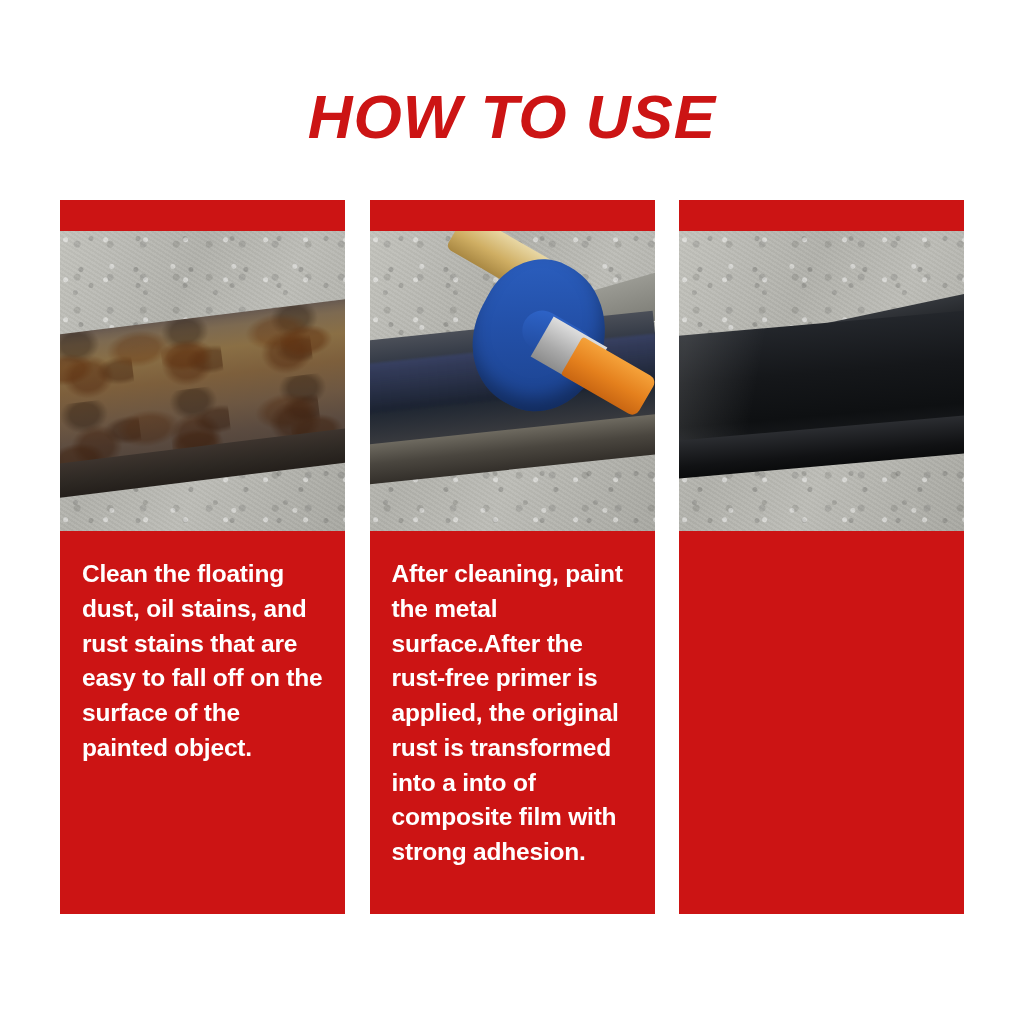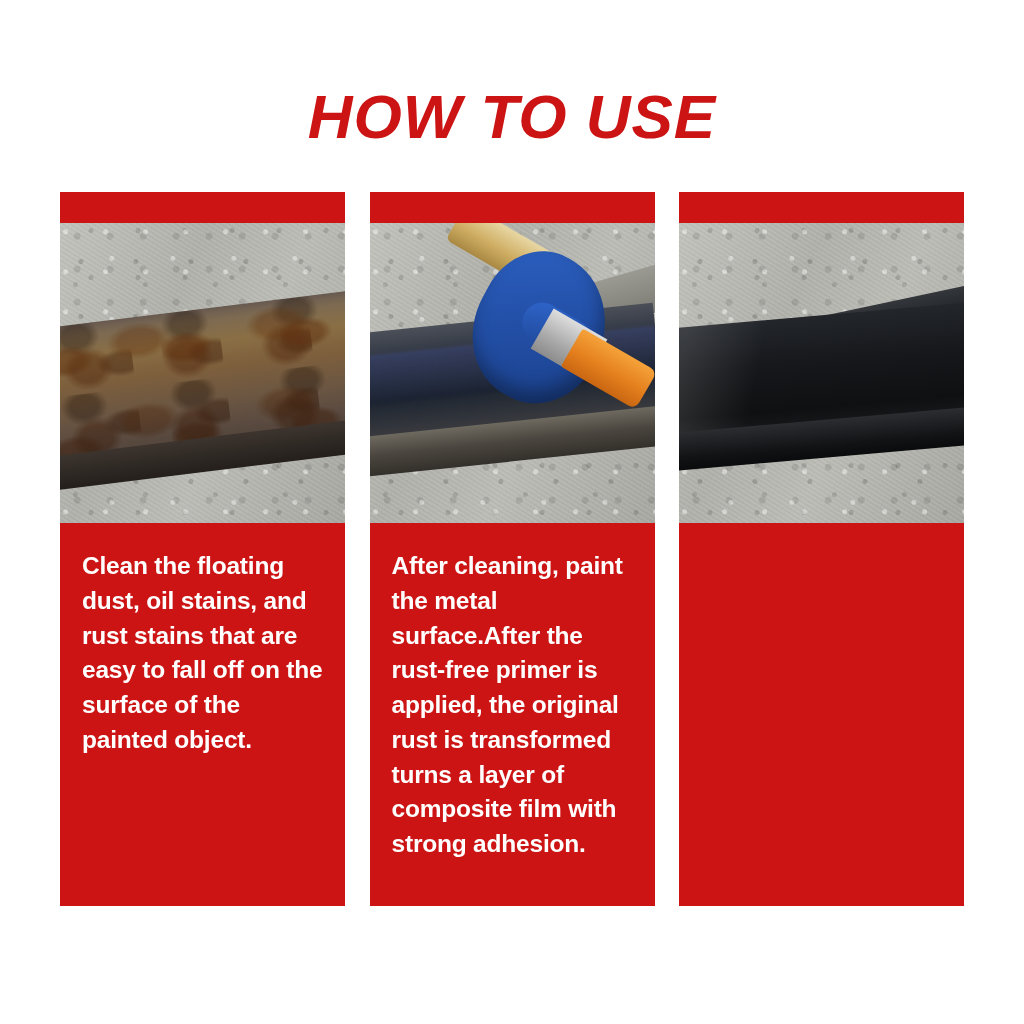--- a/index.html
+++ b/index.html
@@ -34,21 +34,21 @@
     font-weight: bold;
     font-style: italic;
     letter-spacing: 1px;
     color: #cc1414;
     font-family: "Liberation Sans", sans-serif;
     line-height: 1;
   }
 
   .columns {
     position: absolute;
-    top: 192px;
+    top: 200px;
     left: 60px;
     width: 904px;
     display: flex;
     justify-content: space-between;
   }
 
   .card {
     width: 285px;
     background: #cc1414;
     display: flex;
@@ -287,21 +287,21 @@
         <div class="concrete"></div>
         <div class="beam-flange"></div>
         <div class="beam-channel"></div>
         <div class="beam-channel-lip"></div>
         <div class="brush-handle"></div>
         <div class="glove"></div>
         <div class="glove-finger"></div>
         <div class="brush-ferrule"></div>
         <div class="brush-bristles"></div>
       </div>
-      <div class="caption">After cleaning, paint the metal surface.After the rust-free primer is applied, the original rust is transformed turns a layer of composite film with strong adhesion.</div>
+      <div class="caption">After cleaning, paint the metal surface.After the rust-free primer is applied, the original rust is transformed into a into of composite film with strong adhesion.</div>
       <div class="spacer-red" style="height:14px"></div>
     </div>
 
     <div class="card">
       <div class="card-topbar"></div>
       <div class="photo">
         <div class="concrete"></div>
         <div class="beam-black-top"></div>
         <div class="beam-black"></div>
         <div class="beam-black-lip"></div>

